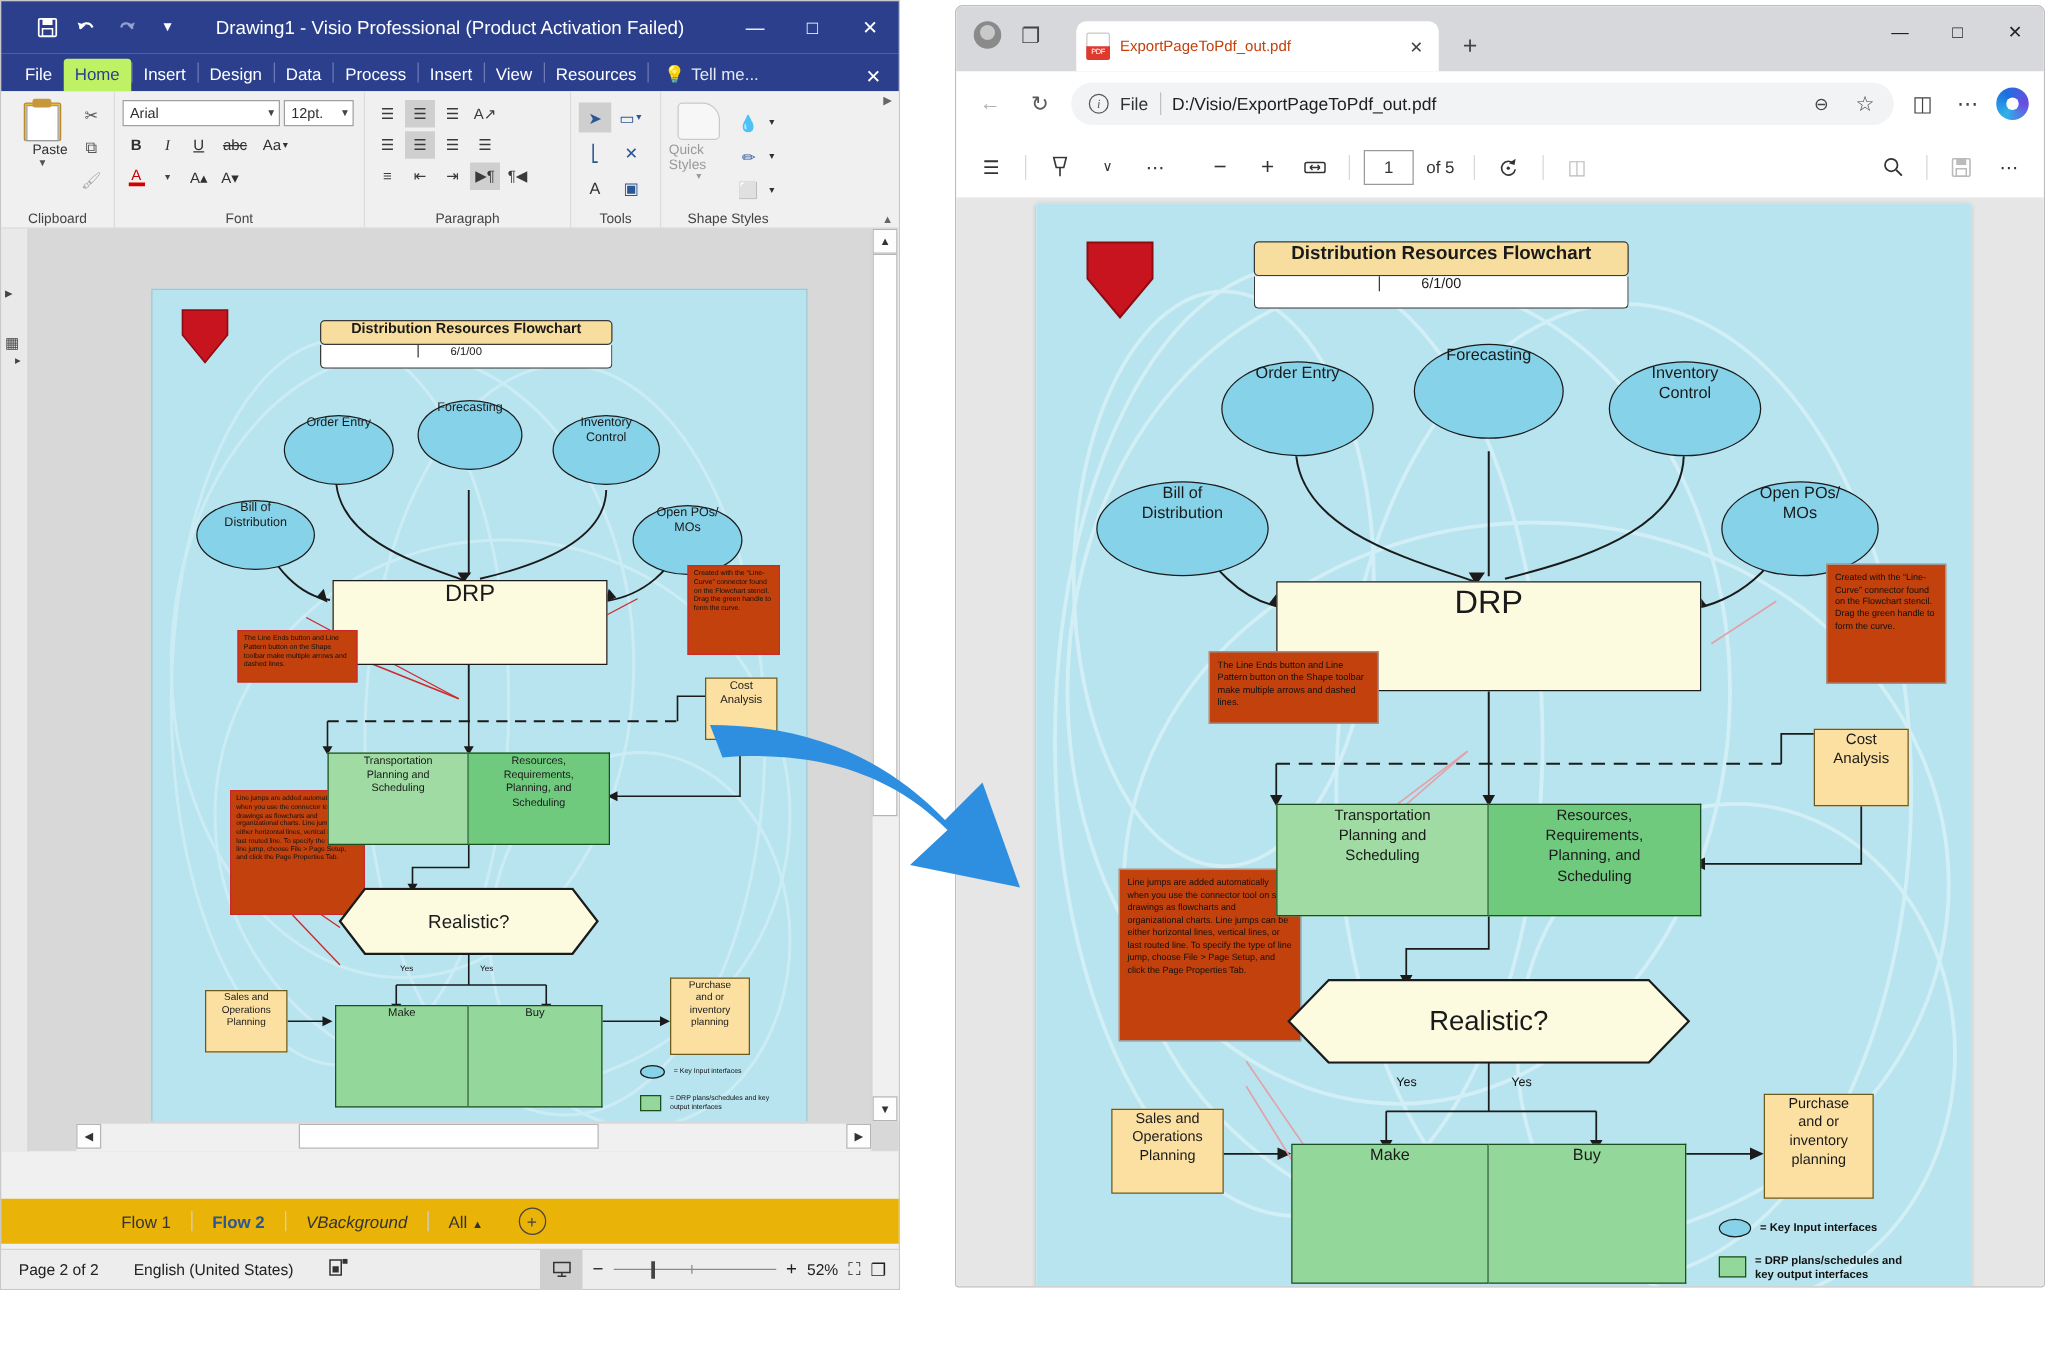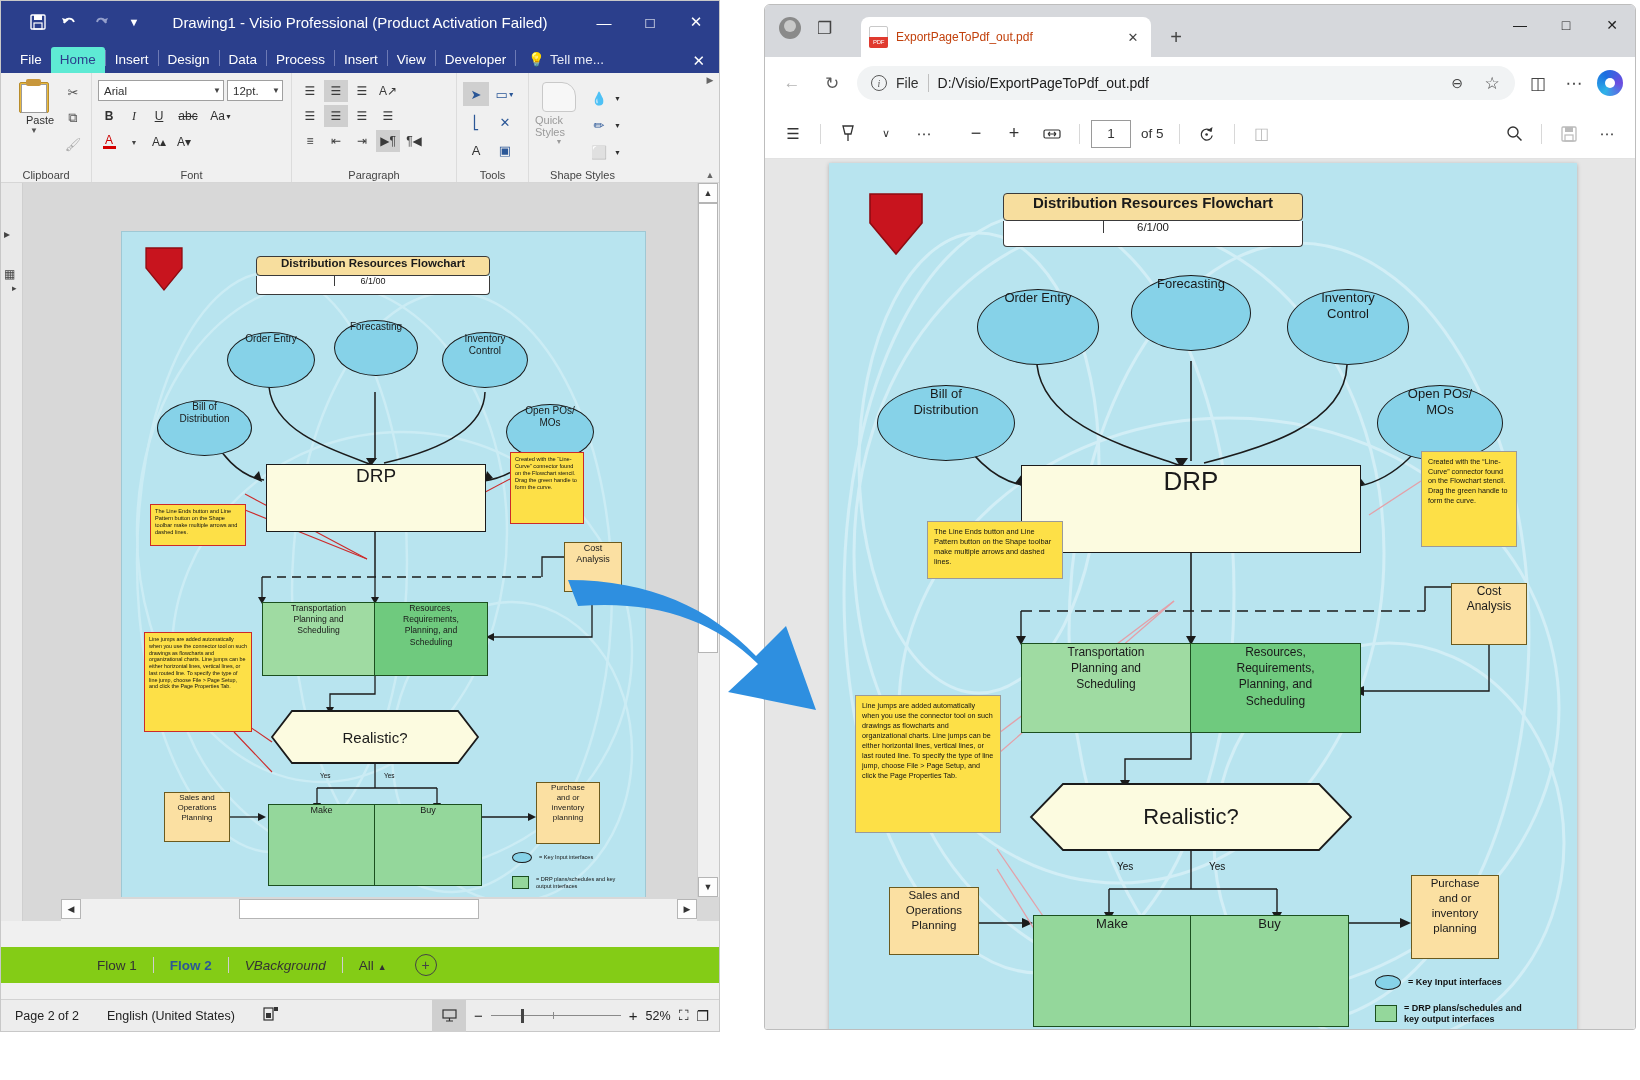--- a/index.html
+++ b/index.html
@@ -34,21 +34,21 @@
   .vs-wbtns{ position:absolute; right:0; top:0; display:flex; }
   .wbtn{ width:46px;height:42px;display:flex;align-items:center;justify-content:center;font-size:15px;color:#fff;}
 
   .vs-ribbon-tabs{
     height:30px; background:#2b3f8c; display:flex; align-items:flex-end; position:relative;
     padding-left:10px; font-size:13.5px;
   }
   .rtab{
     padding:5px 9px 6px 9px; color:#fff; cursor:default; position:relative;
   }
-  .rtab.active{ background:#5eead4; color:#2b3f8c; font-weight:400; border-radius:3px 3px 0 0;}
+  .rtab.active{ background:#bef264; color:#2b3f8c; font-weight:400; border-radius:3px 3px 0 0;}
   .rsep{ width:1px; background:#6d7ab5; height:16px; align-self:center; }
   .tellme{ color:#e6e9f5; margin-left:12px; display:flex;align-items:center;gap:5px;padding-bottom:6px;}
   .ribbon-close{ position:absolute; right:14px; bottom:3px; color:#fff; font-size:15px;}
 
   .vs-ribbon{
     height:110px; background:#f0f0f0; border-bottom:1px solid #d6d6d6;
     display:flex; position:relative; font-size:11px; color:#303030;
   }
   .rgroup{ position:relative; padding:4px 6px 0 6px; display:flex; flex-direction:column; }
   .rgroup + .rgroup{ border-left:1px solid #dcdcdc; }
@@ -94,21 +94,21 @@
   .vs-leftbar{ position:absolute; left:0; top:0; bottom:0; width:22px; background:#e9e9e9; border-right:1px solid #cfcfcf;}
   .vs-leftbar .lb-ico{ position:absolute; left:3px; font-size:12px; color:#444;}
 
   .canvas-area{ position:absolute; left:22px; right:22px; top:0; bottom:24px; background:#d8d8d8; overflow:hidden;}
   .vs-vscroll{ position:absolute; right:0; top:0; bottom:24px; width:22px; background:#f0f0f0; border-left:1px solid #cfcfcf;}
   .vs-hscroll{ position:absolute; left:60px; right:22px; bottom:0; height:22px; background:#f0f0f0;}
   .sc-arrow{ width:20px;height:20px;border:1px solid #b5b5b5;background:#fdfdfd;display:flex;align-items:center;justify-content:center;font-size:9px;color:#333;}
   .sc-thumb{ background:#fff;border:1px solid #b5b5b5;}
 
   .vs-tabsbar{
-    position:absolute; left:0; right:0; bottom:48px; height:36px; background:#84cc16;
+    position:absolute; left:0; right:0; bottom:36px; height:36px; background:#eab308;
     display:flex; align-items:center; padding-left:80px; gap:0; font-size:13.5px;
   }
   .ptab{ padding:0 16px; color:#333; cursor:default; }
   .ptab.active{ color:#2b5797; font-weight:bold;}
   .ptab.italic{ font-style:italic;}
   .ptab-sep{ width:1px;height:16px;background:#cfcfcf;}
   .addpg{ width:22px;height:22px;border:1.5px solid #444;border-radius:50%;display:flex;align-items:center;justify-content:center;font-size:14px;color:#444;margin-left:12px;}
 
   .vs-status{
     position:absolute; left:0; right:0; bottom:0; height:32px; background:#ededed;
@@ -193,22 +193,22 @@
   .n-title{ background:#f7de9e; border:1.4px solid #3a3a3a; border-radius:4px; font-weight:bold; }
   .n-titlecells{ background:#fff; border:1.4px solid #3a3a3a; border-top:none; border-radius:0 0 4px 4px; display:flex;}
   .n-titlecells > div{ flex:1; display:flex; align-items:center; justify-content:center;}
   .n-titlecells > div + div{ border-left:1.4px solid #3a3a3a;}
   .n-ellipse{ background:#86d2e8; border:1.5px solid #1b1b1b; border-radius:50%; }
   .n-proc{ background:#fcfbe0; border:1.8px solid #1b1b1b; }
   .n-green-l{ background:#9fdba2; border:1.8px solid #1b4f1f; }
   .n-green-d{ background:#6fca7e; border:1.8px solid #1b4f1f; border-left:none;}
   .n-green{ background:#94d79b; border:1.8px solid #1b4f1f; }
   .n-yellow{ background:#fbe0a2; border:1.4px solid #6b5a1e; }
-  .n-callout{ background:#fde047; border:1.3px solid #cc2a2a; text-align:left; align-items:flex-start;
-    justify-content:center; color:#111; line-height:1.25; }
+  .n-callout{ background:#c2410c; border:1.3px solid #cc2a2a; text-align:left; align-items:flex-start;
+    justify-content:center; color:#111; line-height:1.25;margin-left:40px; }
   .n-callout.plain{ border:1px solid #9a9a9a; }
   .n-label{ position:absolute; color:#111; }
   .legend-row{ position:absolute; display:flex; align-items:center; gap:7px; }
   .lg-ell{ border:1.3px solid #1b1b1b; background:#86d2e8; border-radius:50%;}
   .lg-sq{ border:1.4px solid #1b4f1f; background:#94d79b;}
   .lg-txt{ color:#111; line-height:1.2;}
   .redflag{ position:absolute; }
 
   
   #big-arrow{ position:absolute; left:560px; top:560px; width:300px; height:180px; pointer-events:none; z-index:30;}
@@ -258,21 +258,21 @@
     <div class="rtab">Design</div>
     <div class="rsep"></div>
     <div class="rtab">Data</div>
     <div class="rsep"></div>
     <div class="rtab">Process</div>
     <div class="rsep"></div>
     <div class="rtab">Insert</div>
     <div class="rsep"></div>
     <div class="rtab">View</div>
     <div class="rsep"></div>
-    <div class="rtab">Developer</div>
+    <div class="rtab">Resources</div>
     <div class="rsep"></div>
     <div class="tellme">
       <span>💡</span>
       <span>Tell me...</span>
     </div>
     <div class="ribbon-close">✕</div>
   </div>
 
   <div class="vs-ribbon">
 

